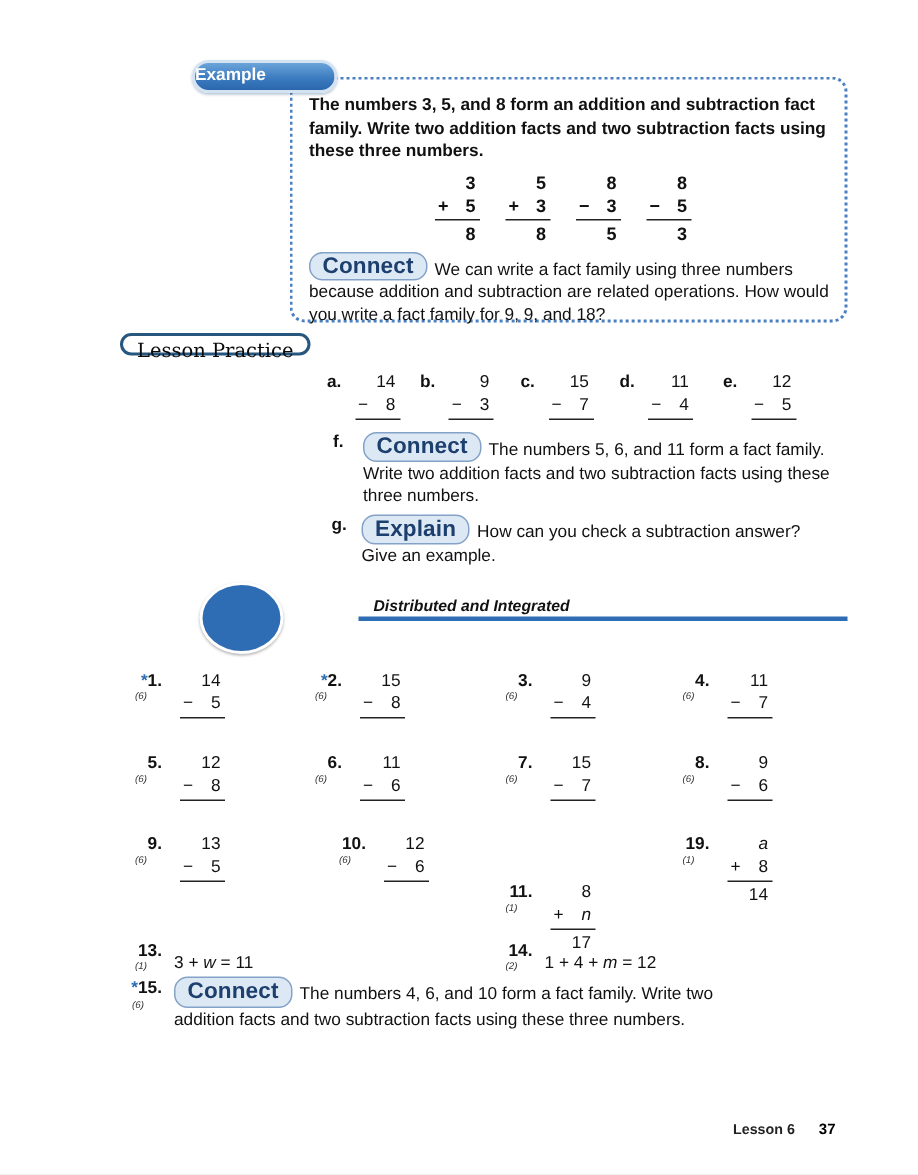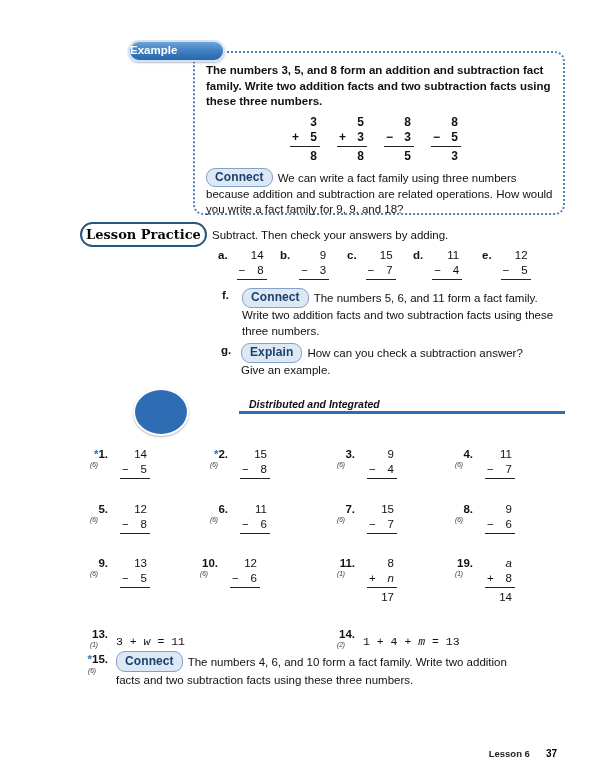--- a/index.html
+++ b/index.html
@@ -6,21 +6,21 @@
   html,body { background:#e8e8e8; }
   .page {
     position:relative; width:612px; height:783px; margin:0 auto;
     background:#ffffff; font-family:"Liberation Sans", sans-serif; color:#111;
     overflow:hidden;
   }
 
   
   .badge {
     display:inline-block; background:#dce8f4; border:1.3px solid #84a2c7;
-    border-radius:9px; color:#1c3f6e; font-weight:bold; font-size:12px;
+    border-radius:9px; color:#1c3f6e; font-weight:bold; font-size:15px;
     padding:1px 8px 1.5px 8px; margin-right:5px; vertical-align:1px;
     letter-spacing:0.1px;
   }
 
   
   .vmath { display:inline-block; min-width:30px; font-size:11.5px; line-height:14px; }
   .vmath.bold { font-weight:bold; font-size:12px; }
   .vm-row1 { text-align:right; padding:0 3px 1px 0; }
   .vm-row2 { display:flex; justify-content:space-between; gap:6px;
              border-bottom:1.4px solid #222; padding:0 3px 2px 2px; }
@@ -40,24 +40,24 @@
   .example-pill {
     position:absolute; left:128px; top:40px; width:97px; height:22px;
     background:linear-gradient(#6ba4da 0%, #3c7cc0 55%, #2a66ad 100%);
     border:2px solid #d4e3f2; border-radius:13px;
     color:#fff; font-weight:bold; font-size:11.5px; 
     line-height:17px; box-shadow:0 1px 2px rgba(30,70,120,0.35);
   }
 
   
   .lp-pill {
-    position:absolute; left:80px; top:222px; width:127px; height:25px;
+    position:absolute; left:80px; top:222px; width:127px; height:15px;
     background:#fff; border:2px solid #27567f; border-radius:14px;
     box-shadow:0 0 0 1.5px #fff inset;
-    font-family:"DejaVu Serif", serif; font-weight:bold; font-size:13px;
+    font-family:"DejaVu Serif", serif; font-weight:normal; font-size:13px;
     text-align:center; line-height:21px; color:#0a0a0a;
   }
   .lp-instruction { position:absolute; left:212px; top:229px; font-size:11.5px; }
   .lp-prob { position:absolute; top:248px; display:flex; gap:9px; font-size:11.5px; }
   .lp-letter { font-weight:bold; line-height:14px; }
 
   .practice-item { position:absolute; display:flex; font-size:11.5px; line-height:15.5px; }
   .item-letter { font-weight:bold; width:14px; flex:none; }
   .item-body { margin-left:6px; }
 
@@ -82,21 +82,21 @@
              background:#2e6cb3; }
 
   
   .wp-prob { position:absolute; display:flex; gap:12px; font-size:11.5px; }
   .wp-numcol { width:22px; text-align:right; flex:none; }
   .wp-num { font-weight:bold; font-size:11.5px; line-height:14px; white-space:nowrap; }
   .wp-star { color:#2e6cb3; font-weight:bold; }
   .wp-ref { display:block; font-size:6.5px; font-style:italic; color:#333;
             text-align:left; padding-left:4px; line-height:8px; }
   .wp-eq { position:absolute; display:flex; gap:8px; font-size:11.5px;align-items:flex-end; }
-  .eq-text { line-height:14px;font-family:Liberation Mono, monospace; }
+  .eq-text { line-height:14px; }
 
   .item15 { position:absolute; left:80px; top:651px; display:flex; font-size:11.5px;
             line-height:16px; }
   .item15-numcol { width:28px; text-align:right; flex:none; position:relative; }
   .item15-body { margin-left:8px; width:400px; }
 
   
   .footer { position:absolute; top:748px; right:55px; font-size:9.5px; }
   .footer-lesson { font-weight:bold; color:#222; margin-right:16px; }
   .footer-page { font-weight:bold; font-size:10px; color:#000; }
@@ -144,21 +144,20 @@
           <div class="vm-res">3</div>
         </div>
       </div>
 
       <div class="connect-para"><span class="badge">Connect</span><span>We can write a fact family using three numbers because addition and subtraction are related operations. How would you write a fact family for 9, 9, and 18?</span></div>
     </div>
   </div>
   <div class="example-pill">Example</div>
 
   <div class="lp-pill">Lesson Practice</div>
-  <div class="lp-instruction">Subtract. Then check your answers by adding.</div>
 
   <div class="lp-prob" style="left:218px">
     <span class="lp-letter">a.</span>
     <span class="vmath">
         <span class="vm-row1" style="display:block">14</span>
         <span class="vm-row2">
           <span>−</span>
           <span>8</span>
         </span>
       </span>
@@ -303,31 +302,31 @@
   <div class="wp-prob" style="left:86px; top:556px">
     <div class="wp-numcol"><span class="wp-num"><span>9.</span></span><span class="wp-ref">(6)</span></div>
     <div class="vmath">
         <div class="vm-row1">13</div>
         <div class="vm-row2">
           <span>−</span>
           <span>5</span>
         </div>
       </div>
   </div>
-  <div class="wp-prob" style="left:196px; top:556px">
+  <div class="wp-prob" style="left:222px; top:556px">
     <div class="wp-numcol"><span class="wp-num"><span>10.</span></span><span class="wp-ref">(6)</span></div>
     <div class="vmath">
         <div class="vm-row1">12</div>
         <div class="vm-row2">
           <span>−</span>
           <span>6</span>
         </div>
       </div>
   </div>
-  <div class="wp-prob" style="left:333px; top:556px">
+  <div class="wp-prob" style="left:333px; top:588px">
     <div class="wp-numcol"><span class="wp-num"><span>11.</span></span><span class="wp-ref">(1)</span></div>
     <div class="vmath">
         <div class="vm-row1">8</div>
         <div class="vm-row2">
           <span>+</span>
           <span class="var">n</span>
         </div>
         <div class="vm-res">17</div>
       </div>
   </div>
@@ -342,21 +341,21 @@
         <div class="vm-res">14</div>
       </div>
   </div>
 
   <div class="wp-eq" style="left:86px; top:627px">
     <div class="wp-numcol"><span class="wp-num"><span>13.</span></span><span class="wp-ref">(1)</span></div>
     <div class="eq-text"><span>3 + </span><span class="var">w</span><span> = 11</span></div>
   </div>
   <div class="wp-eq" style="left:333px; top:627px">
     <div class="wp-numcol"><span class="wp-num"><span>14.</span></span><span class="wp-ref">(2)</span></div>
-    <div class="eq-text"><span>1 + 4 + </span><span class="var">m</span><span> = 13</span></div>
+    <div class="eq-text"><span>1 + 4 + </span><span class="var">m</span><span> = 12</span></div>
   </div>
 
   <div class="item15">
     <div class="item15-numcol"><span class="wp-num"><span class="wp-star">*</span><span>15.</span></span><span class="wp-ref" style="padding-left:8px">(6)</span></div>
     <div class="item15-body"><span class="badge">Connect</span><span>The numbers 4, 6, and 10 form a fact family. Write two addition facts and two subtraction facts using these three numbers.</span></div>
   </div>
 
   <div class="footer">
     <span class="footer-lesson">Lesson 6</span><span class="footer-page">37</span>
   </div>

